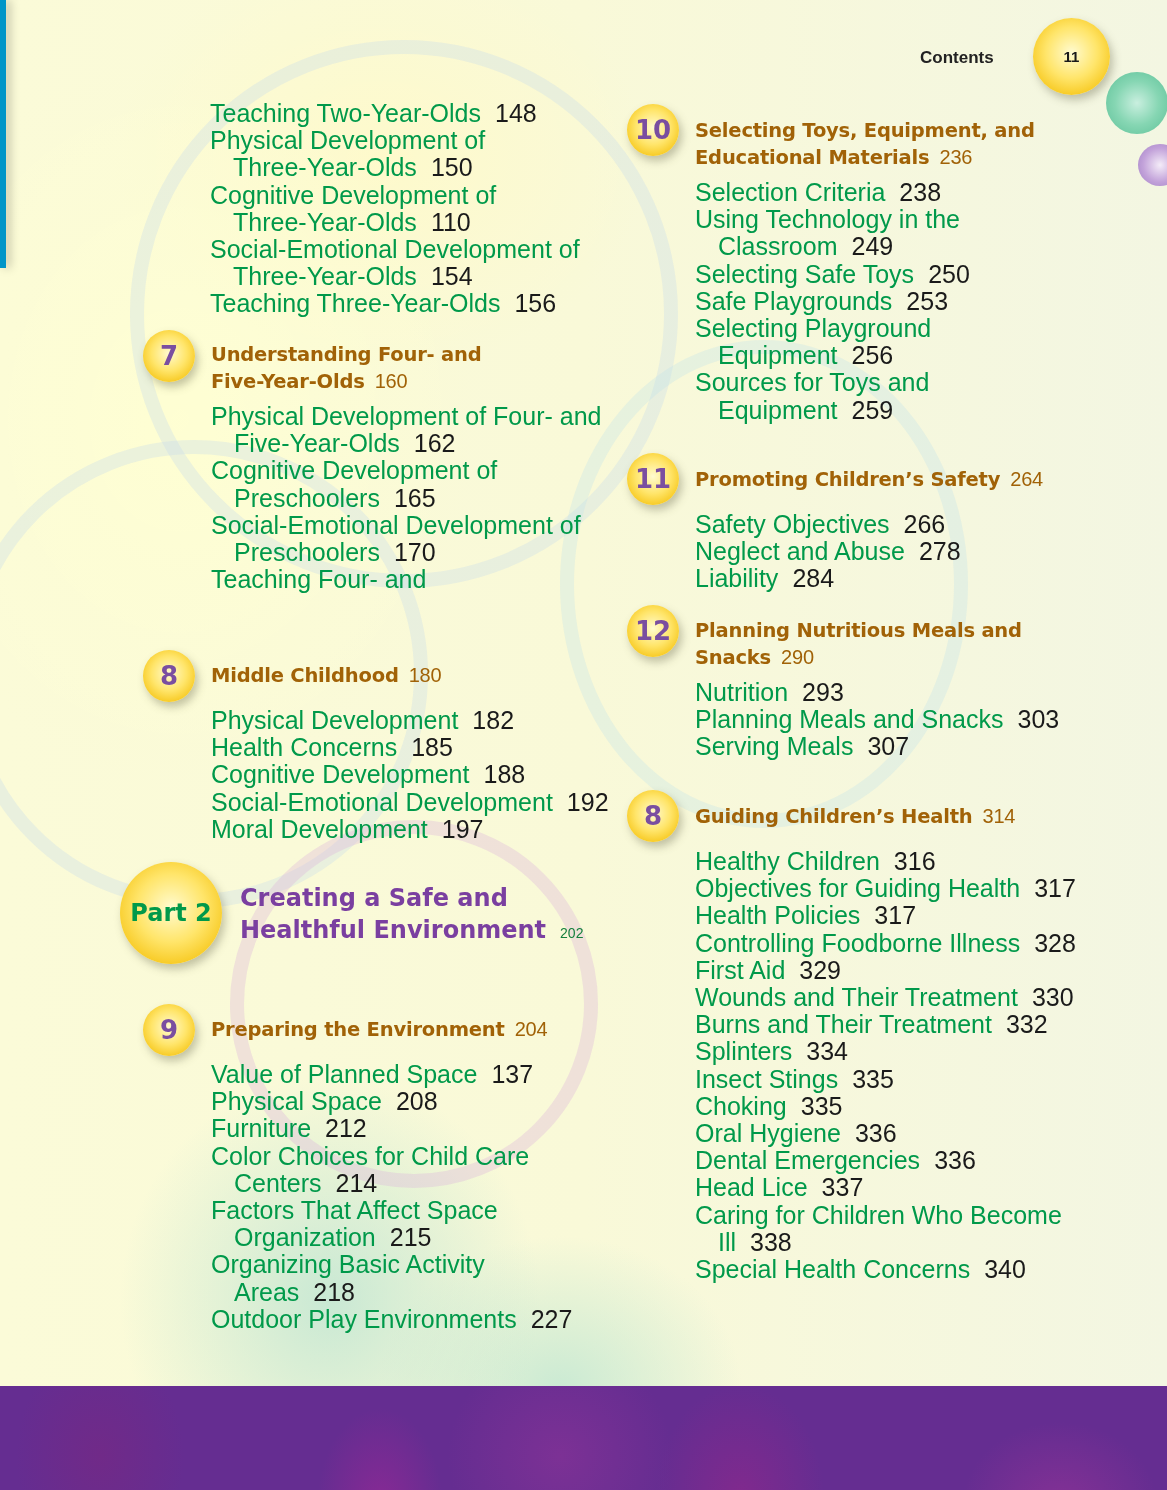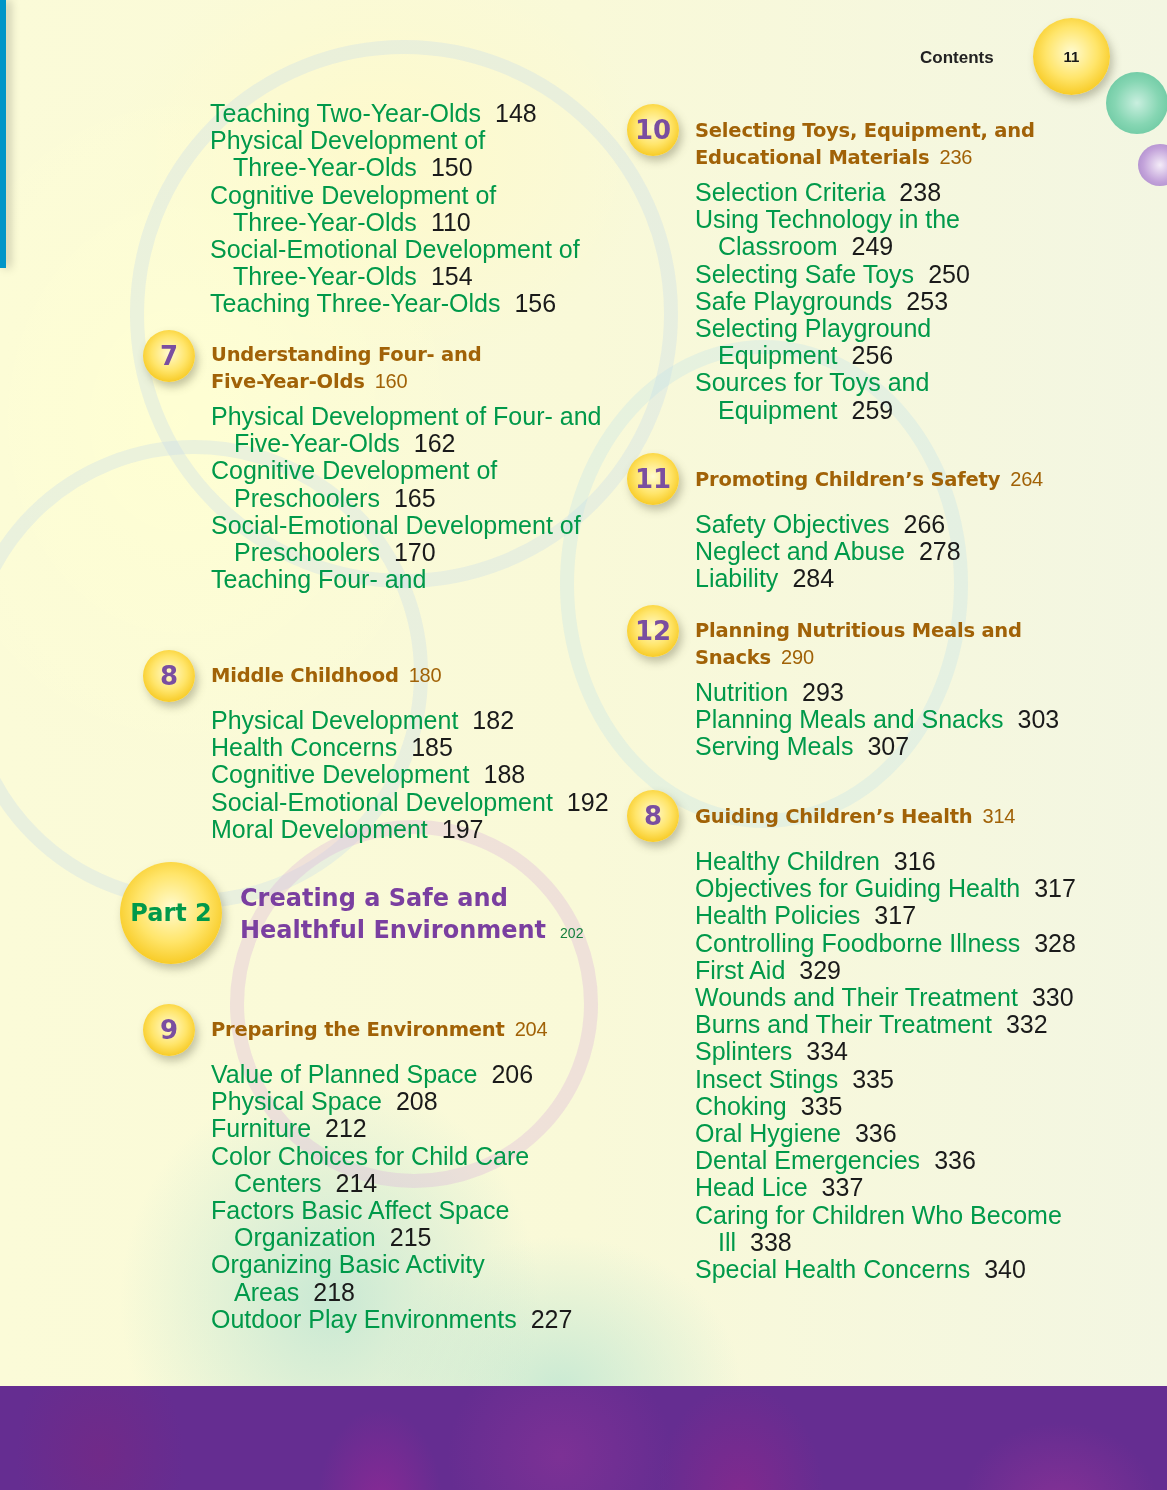--- a/index.html
+++ b/index.html
@@ -133,25 +133,25 @@
 <div class="part-title">
   <span>Creating a Safe and</span><br><span>Healthful Environment</span><span class="pg">202</span>
 </div>
 
 <div class="ball yellow" style="left:143px;top:1004px;width:52px;height:52px;">
   <span class="chap-num">9</span>
 </div>
 <div class="chapter" style="left:211px;top:1016px;">
   <div class="chap-title"><span>Preparing the Environment</span><span class="pg">204</span></div>
   <div class="items" style="margin-top:18px;">
-    <div class="item"><span class="t">Value of Planned Space</span><span class="pg">206</span></div>
+    <div class="item"><span class="t">Value of Planned Space</span><span class="pg">137</span></div>
     <div class="item"><span class="t">Physical Space</span><span class="pg">208</span></div>
     <div class="item"><span class="t">Furniture</span><span class="pg">212</span></div>
     <div class="item"><span class="t">Color Choices for Child Care</span><span class="indent"><span class="t">Centers</span><span class="pg">214</span></span></div>
-    <div class="item"><span class="t">Factors Basic Affect Space</span><span class="indent"><span class="t">Organization</span><span class="pg">215</span></span></div>
+    <div class="item"><span class="t">Factors That Affect Space</span><span class="indent"><span class="t">Organization</span><span class="pg">215</span></span></div>
     <div class="item"><span class="t">Organizing Basic Activity</span><span class="indent"><span class="t">Areas</span><span class="pg">218</span></span></div>
     <div class="item"><span class="t">Outdoor Play Environments</span><span class="pg">227</span></div>
   </div>
 </div>
 
 <div class="ball yellow" style="left:627px;top:104px;width:52px;height:52px;">
   <span class="chap-num">10</span>
 </div>
 <div class="chapter" style="left:695px;top:117px;">
   <div class="chap-title"><span>Selecting Toys, Equipment, and</span><br><span>Educational Materials</span><span class="pg">236</span></div>

